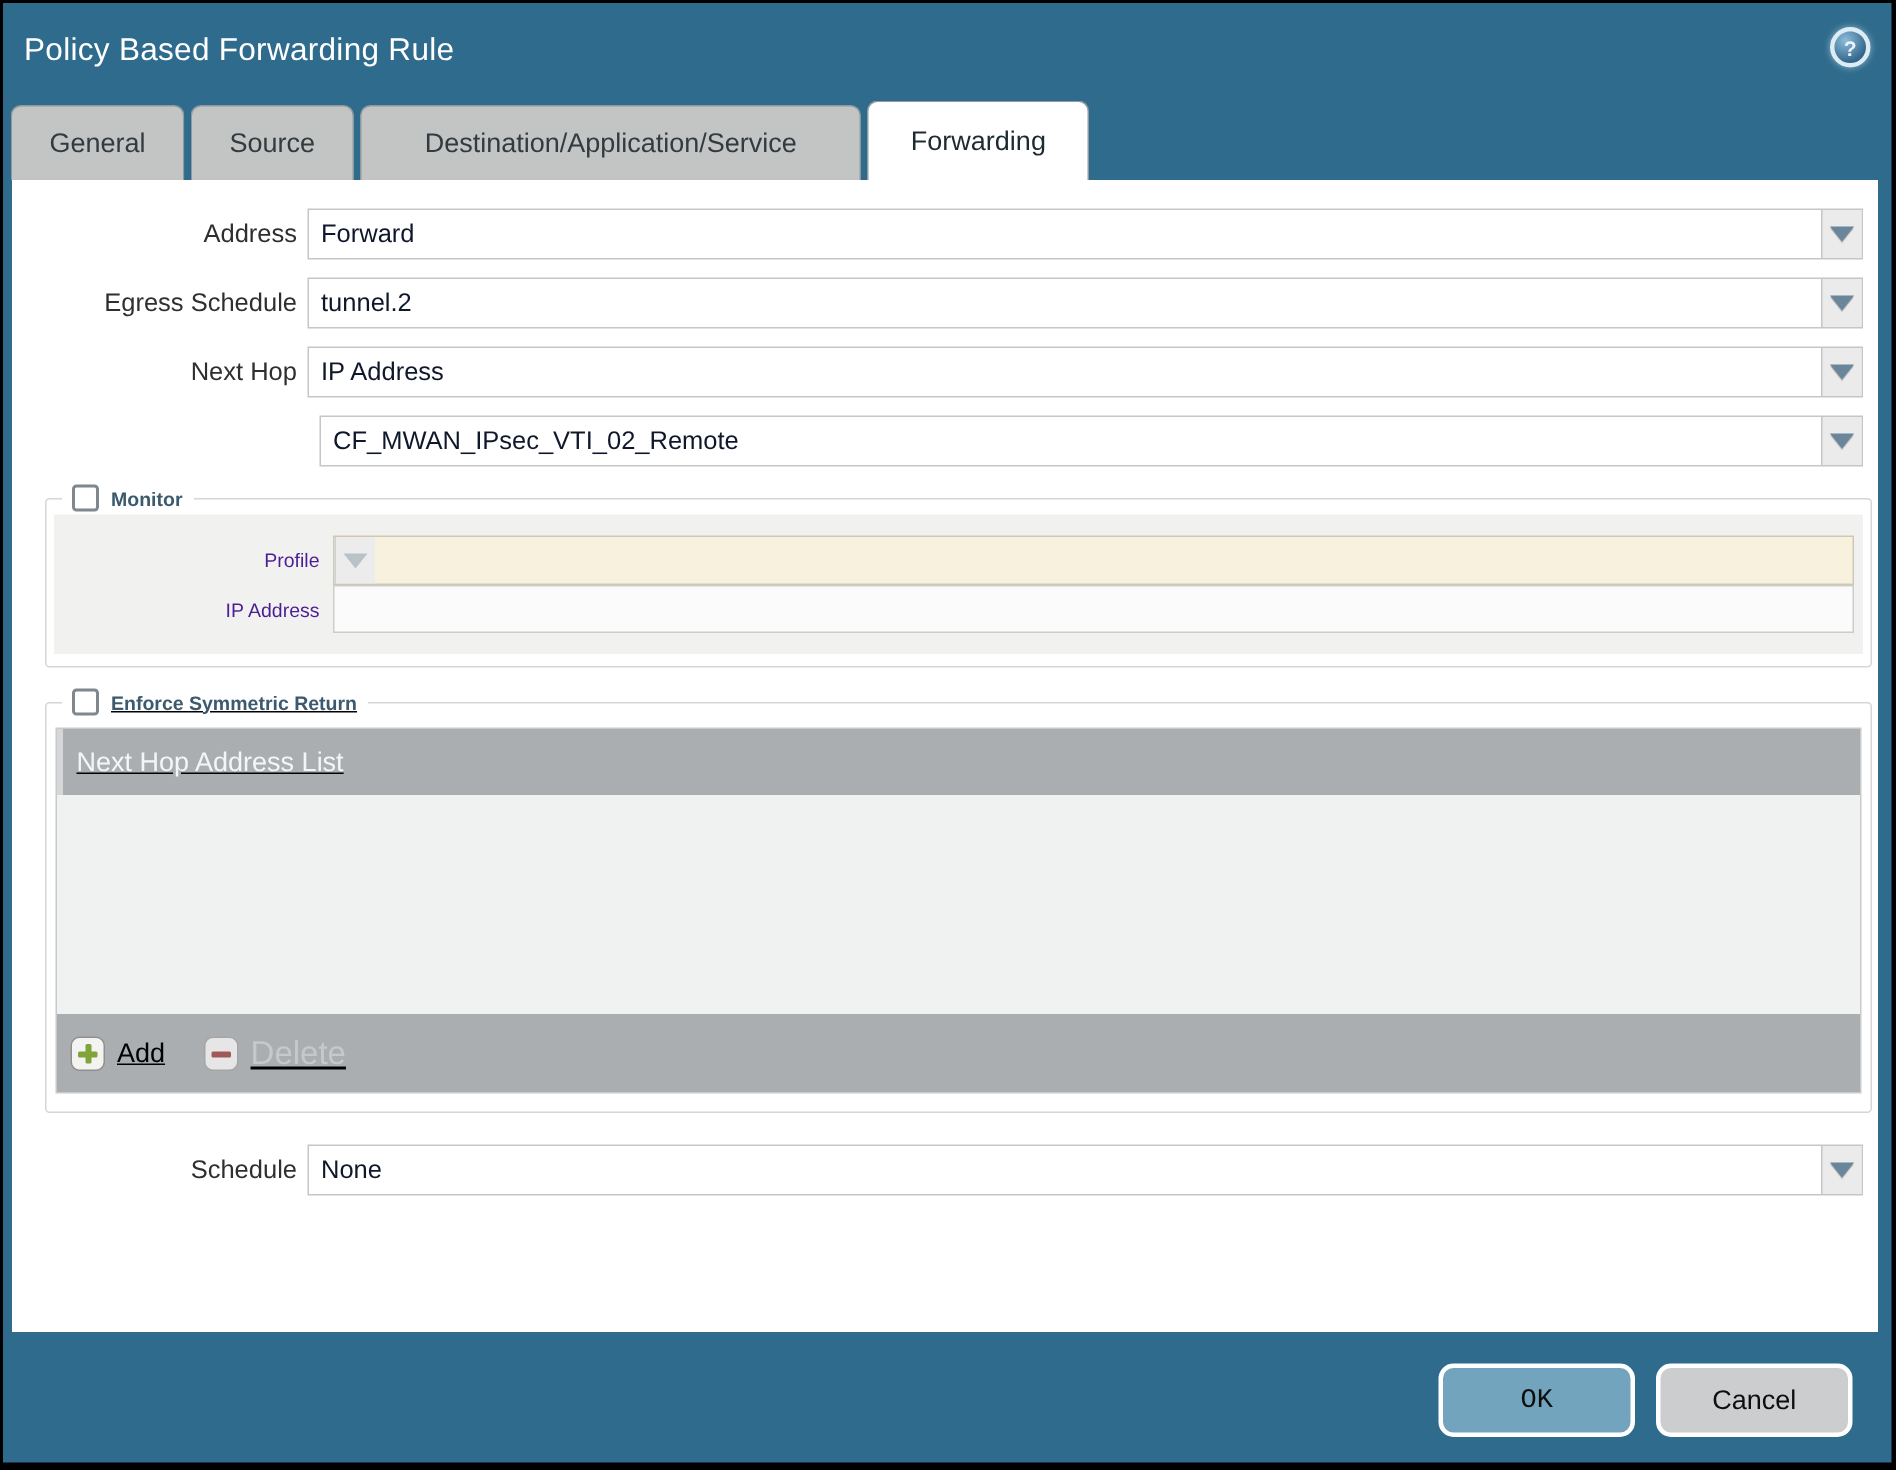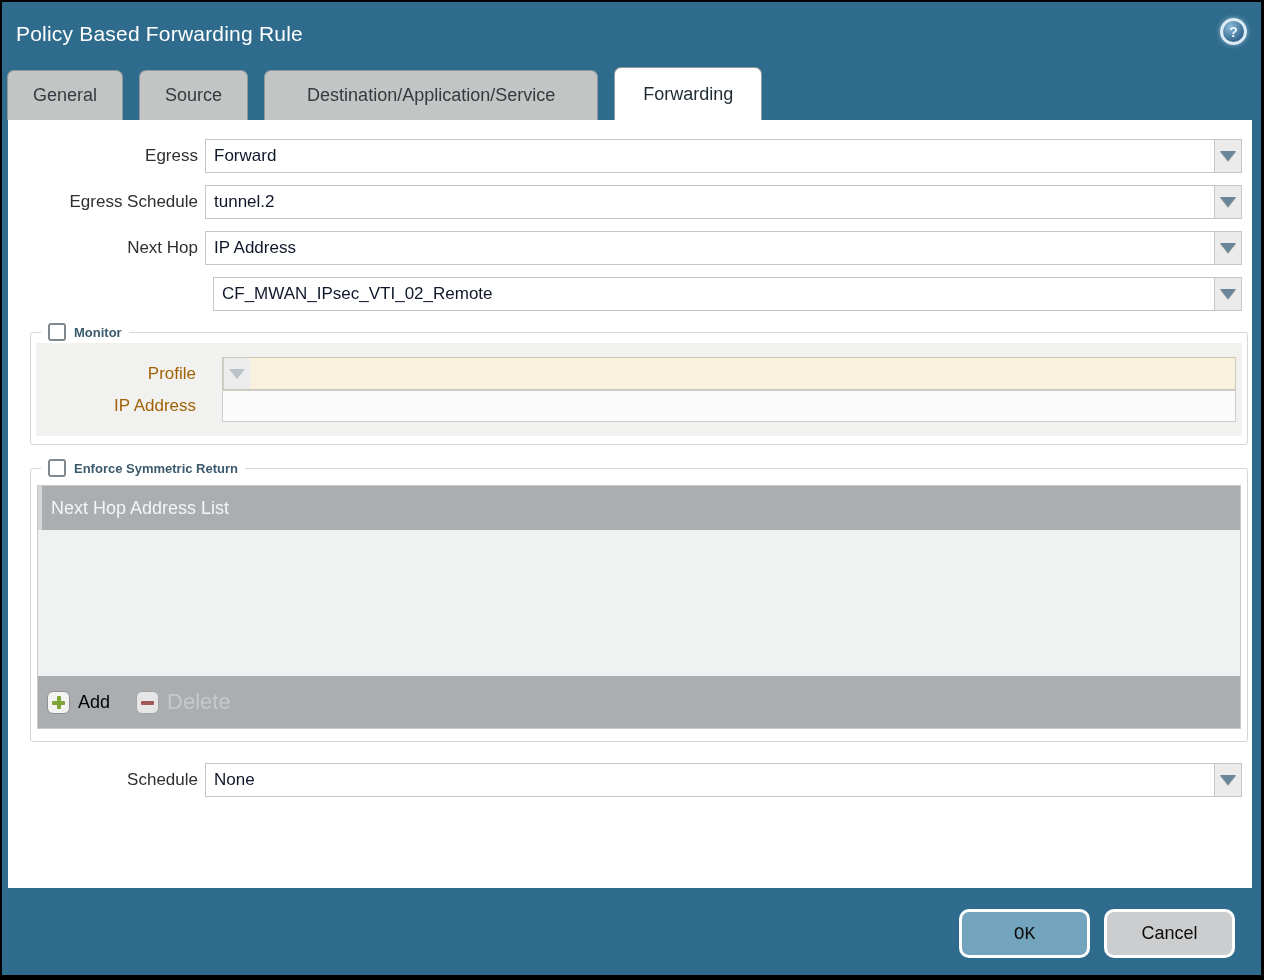--- a/index.html
+++ b/index.html
@@ -20,21 +20,21 @@
   .help { position:absolute; right:14px; top:16px; width:27px; height:27px; border-radius:50%;
     background:radial-gradient(circle at 35% 28%, #8cbcd9, #34678d 72%);
     border:3px solid #dcebf4; box-shadow:0 0 5px rgba(220,240,255,.55);
     display:flex; align-items:center; justify-content:center; cursor:pointer; }
   .help span { color:#eaf4fa; font-size:14px; font-weight:bold; line-height:1; }
 
   
   .tabs { display:flex; align-items:flex-end; padding-left:5px; height:54px; }
   .tab {
     background:#c3c4c4; border:1px solid #8f9a9e; border-bottom:none;
-    border-radius:7px 7px 0 0; height:50px; margin-right:16px;
+    border-radius:7px 7px 0 0; height:50px; margin-right:4px;
     display:flex; align-items:center; justify-content:center;
     font-size:18px; color:#333b40; cursor:pointer; white-space:nowrap;
   }
   .tab.t0 { padding:0 25px; }
   .tab.t1 { padding:0 25px; }
   .tab.t2 { padding:16px 42px; }
   .tab.active { background:#fff; border-color:#8f9a9e; height:53px; padding:0 28px; color:#1d2a31; }
 
   
   .content {
@@ -54,29 +54,29 @@
     display:flex; align-items:center; justify-content:center; cursor:pointer;
   }
   .arrow { width:0; height:0; border-left:8px solid transparent; border-right:8px solid transparent;
     border-top:10px solid #69869a; filter:drop-shadow(0 1px 0 rgba(0,0,0,.25)); }
   .dd-btn.disabled .arrow { border-top-color:#b9c2c7; filter:none; }
   .indent8 { margin-left:8px; }
 
   
   fieldset { border:1px solid #d6d6d6; border-radius:3px; margin:0 4px 0 22px; padding:0 5px 8px 5px; }
   fieldset.fs-monitor { margin-top:6px; }
-  fieldset.fs-esr { margin-top:14px; }
+  fieldset.fs-esr { margin-top:14px;text-decoration:underline; }
   legend { margin-left:5px; padding:0 7px; display:flex; align-items:center; gap:8px; }
   .chk { width:18px; height:18px; background:#fff; border:2px solid #7f888d; border-radius:3px; cursor:pointer; flex:none; }
   .chk.disabled { border-color:#c2c2c2; cursor:default; }
   .legend-text { font-size:13px; font-weight:bold; color:#3c5a6d; }
 
   .panel { background:#f1f2f0; padding:14px 6px; margin-top:2px; }
   .prow { display:flex; align-items:center; }
-  .plbl { width:180px; text-align:right; padding-right:26px; font-size:17px; color:#a16207; flex:none; }
+  .plbl { width:180px; text-align:right; padding-right:9px; font-size:13px; color:#4c1d95; flex:none; }
   .pfield { flex:1; height:33px; border:1px solid #cfc8b4; background:#f8f1dd; display:flex; align-items:stretch; }
   .pfield .dd-btn { background:#ececec; border-left:1px solid #cfcfcf; }
   .chkrow { margin:16px 0 14px 193px; display:flex; align-items:center; gap:13px; }
   .chkrow .txt { font-size:17px; color:#8f8f8f; }
   .ip-input { flex:1; height:32px; border:1px solid #cdcdcd; background:#fbfbfb; font-size:17px; padding:0 8px; color:#444; }
 
   
   .tbl { margin:8px 1px 4px 1px; border:1px solid #c9c9c9; }
   .tbl-head { height:44px; background:#abaeb1; border-left:4px solid #d4d6d7; display:flex; align-items:center;
     padding-left:9px; color:#f4f5f5; font-size:18px; }
@@ -126,21 +126,21 @@
       <span>Destination/Application/Service</span>
     </div>
     <div class="tab active">
       <span>Forwarding</span>
     </div>
   </div>
 
   <div class="content">
 
     <div class="row">
-      <div class="lbl">Egress</div>
+      <div class="lbl">Address</div>
       <div class="field">
         <div class="val">Forward</div>
         <div class="dd-btn">
           <div class="arrow"></div>
         </div>
       </div>
     </div>
 
     <div class="row">
       <div class="lbl">Egress Schedule</div>

